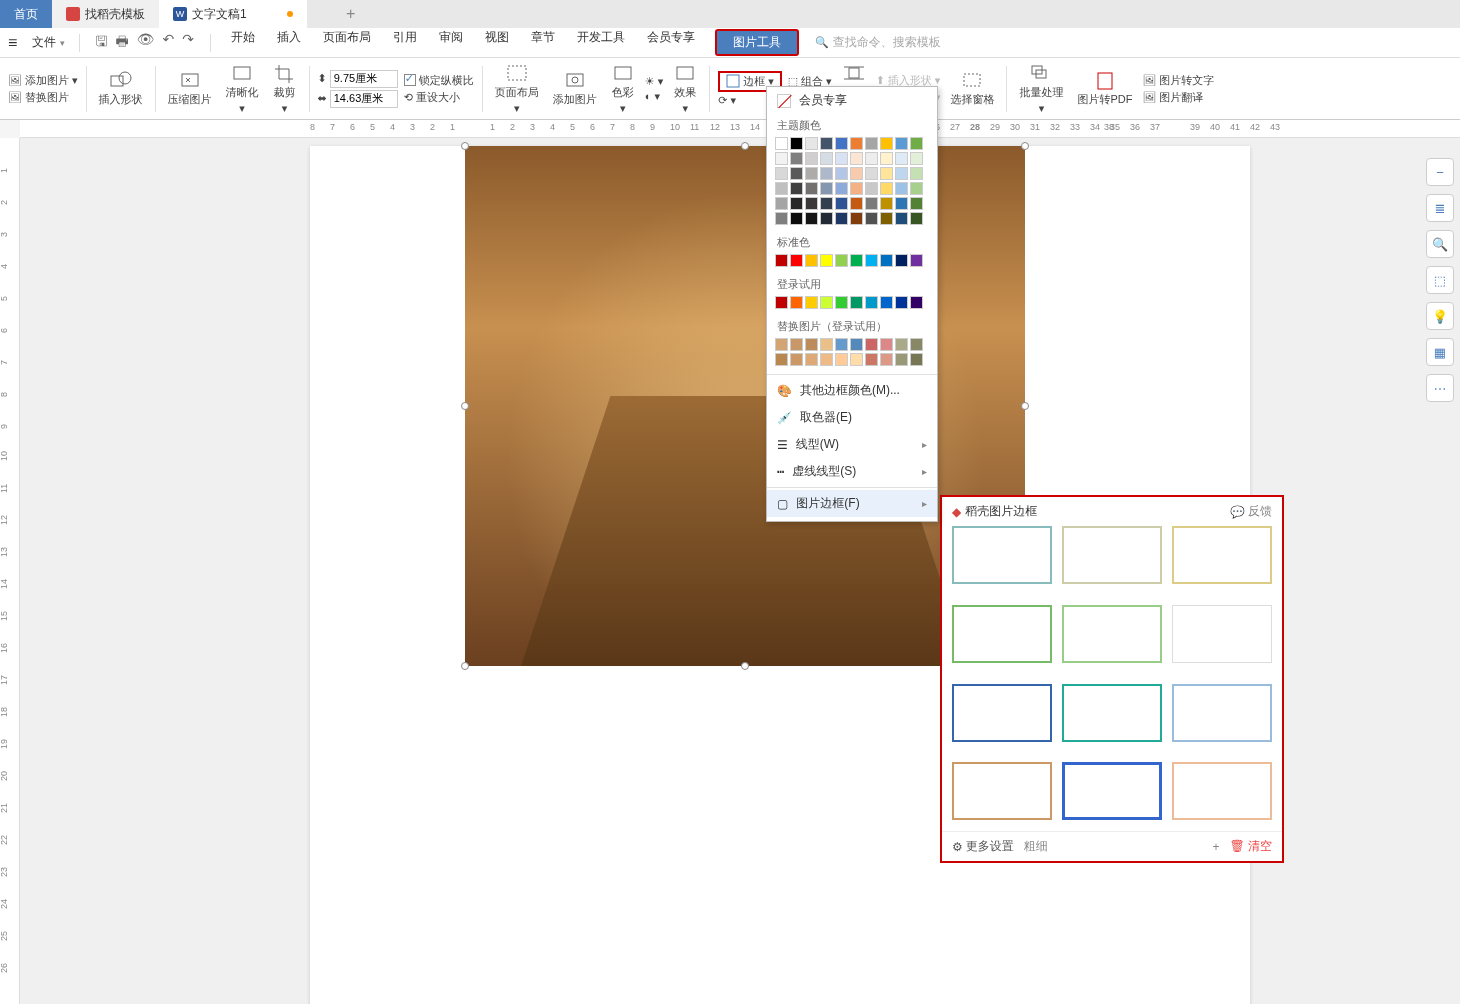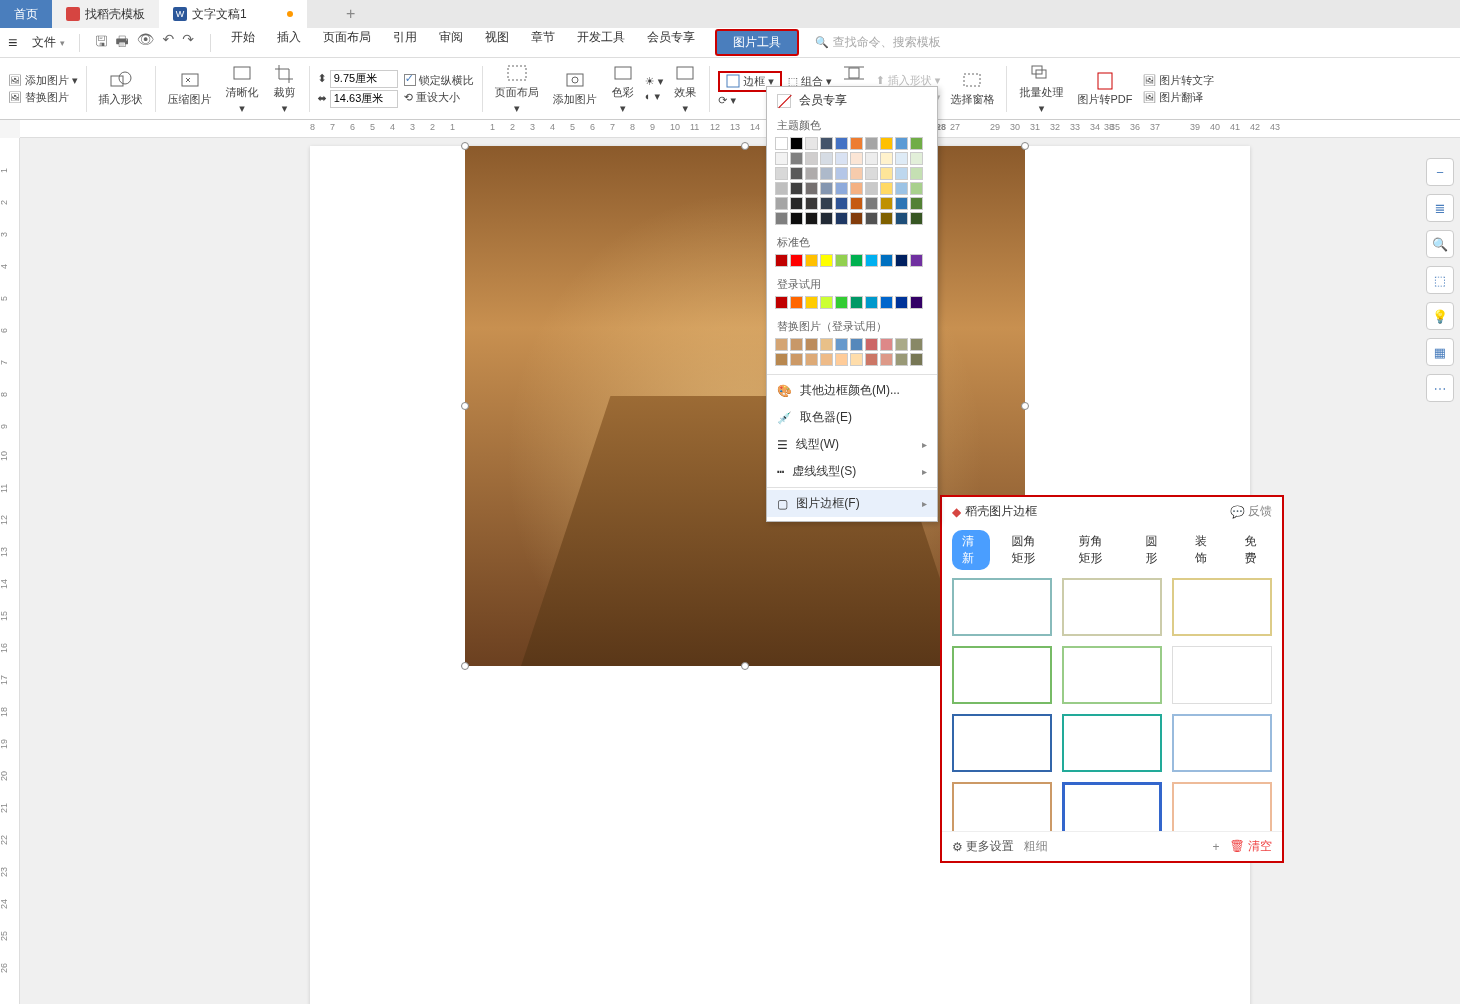--- a/index.html
+++ b/index.html
@@ -293,21 +293,21 @@
     <span style="left: 750px;">15</span>
     <span style="left: 770px;"></span>
     <span style="left: 790px;"></span>
     <span style="left: 810px;">21</span>
     <span style="left: 830px;">22</span>
     <span style="left: 850px;">23</span>
     <span style="left: 870px;">24</span>
     <span style="left: 890px;">25</span>
     <span style="left: 910px;">26</span>
     <span style="left: 930px;">27</span>
-    <span style="left: 916px; font-weight: bold;">28</span>
+    <span style="left: 950px; font-weight: bold;">28</span>
     <span style="left: 970px;">29</span>
     <span style="left: 990px;">30</span>
     <span style="left: 1010px;">31</span>
     <span style="left: 1030px;">32</span>
     <span style="left: 1050px;">33</span>
     <span style="left: 1070px;">34</span>
     <span style="left: 1090px;">35</span>
     <span style="left: 1110px;">36</span>
     <span style="left: 1130px;">37</span>
     <span style="left: 1084px;">38</span>
@@ -521,28 +521,20 @@
   <div class="fp-header">
     <div class="title">
       <span style="color:#d64541">◆</span>
       <span>稻壳图片边框</span>
     </div>
     <div class="feedback">
       <span>💬</span>
       <span>反馈</span>
     </div>
   </div>
-  <div class="fp-tabs">
-    <span class="fp-tab active">清新</span>
-    <span class="fp-tab">圆角矩形</span>
-    <span class="fp-tab">剪角矩形</span>
-    <span class="fp-tab">圆形</span>
-    <span class="fp-tab">装饰</span>
-    <span class="fp-tab">免费</span>
-  </div>
   <div class="fp-grid">
     <div class="fp-thumb" style="border:2px solid #8bb"></div>
     <div class="fp-thumb" style="border:2px solid #cca"></div>
     <div class="fp-thumb" style="border:2px solid #dc8"></div>
     <div class="fp-thumb" style="border:2px solid #7b6"></div>
     <div class="fp-thumb" style="border:2px solid #9c8"></div>
     <div class="fp-thumb" style="border:1px solid #ddd"></div>
     <div class="fp-thumb" style="border:2px solid #36a"></div>
     <div class="fp-thumb" style="border:2px solid #2a9"></div>
     <div class="fp-thumb" style="border:2px solid #9bd"></div>

